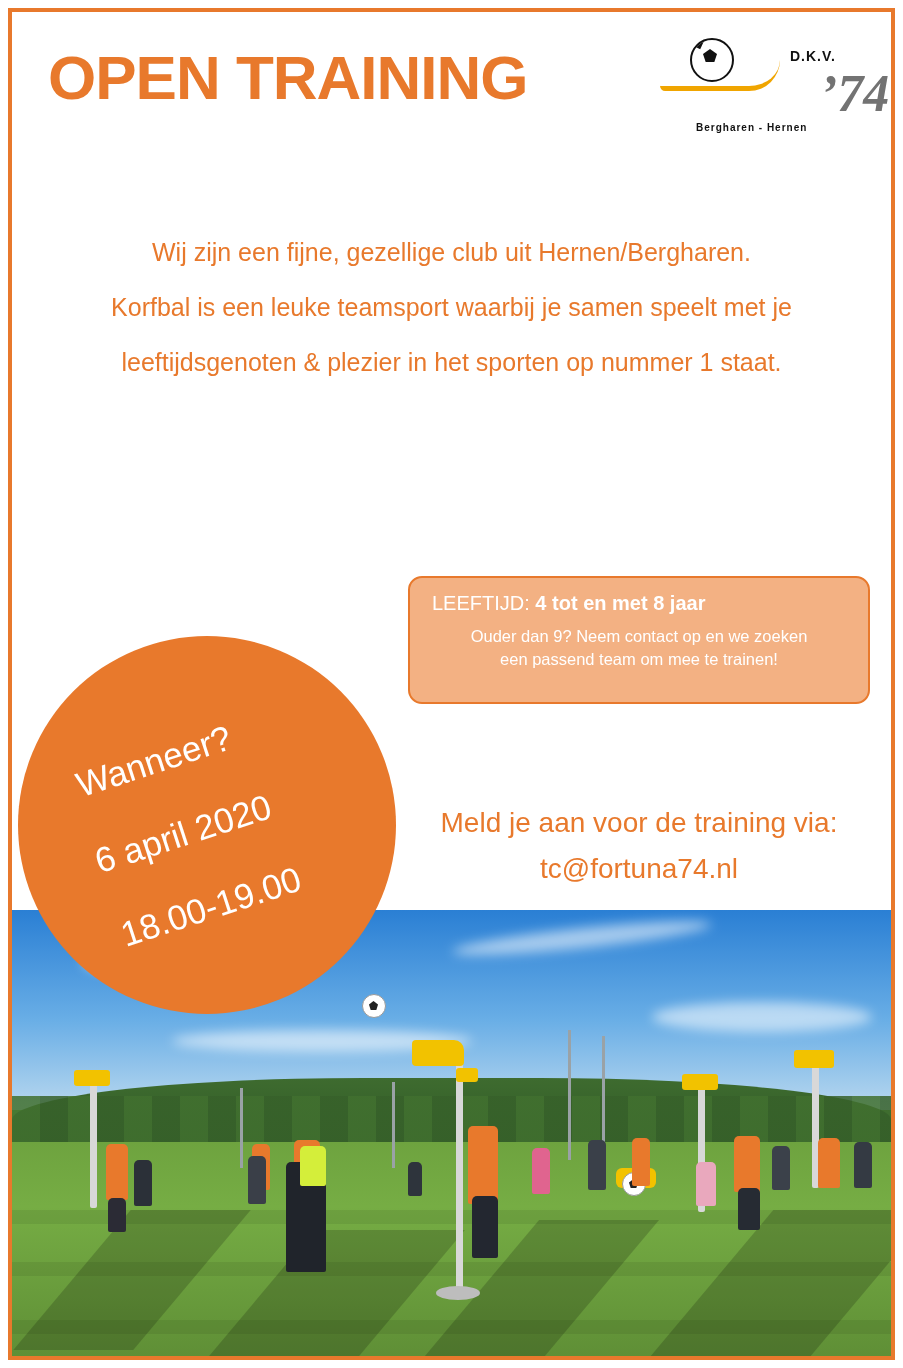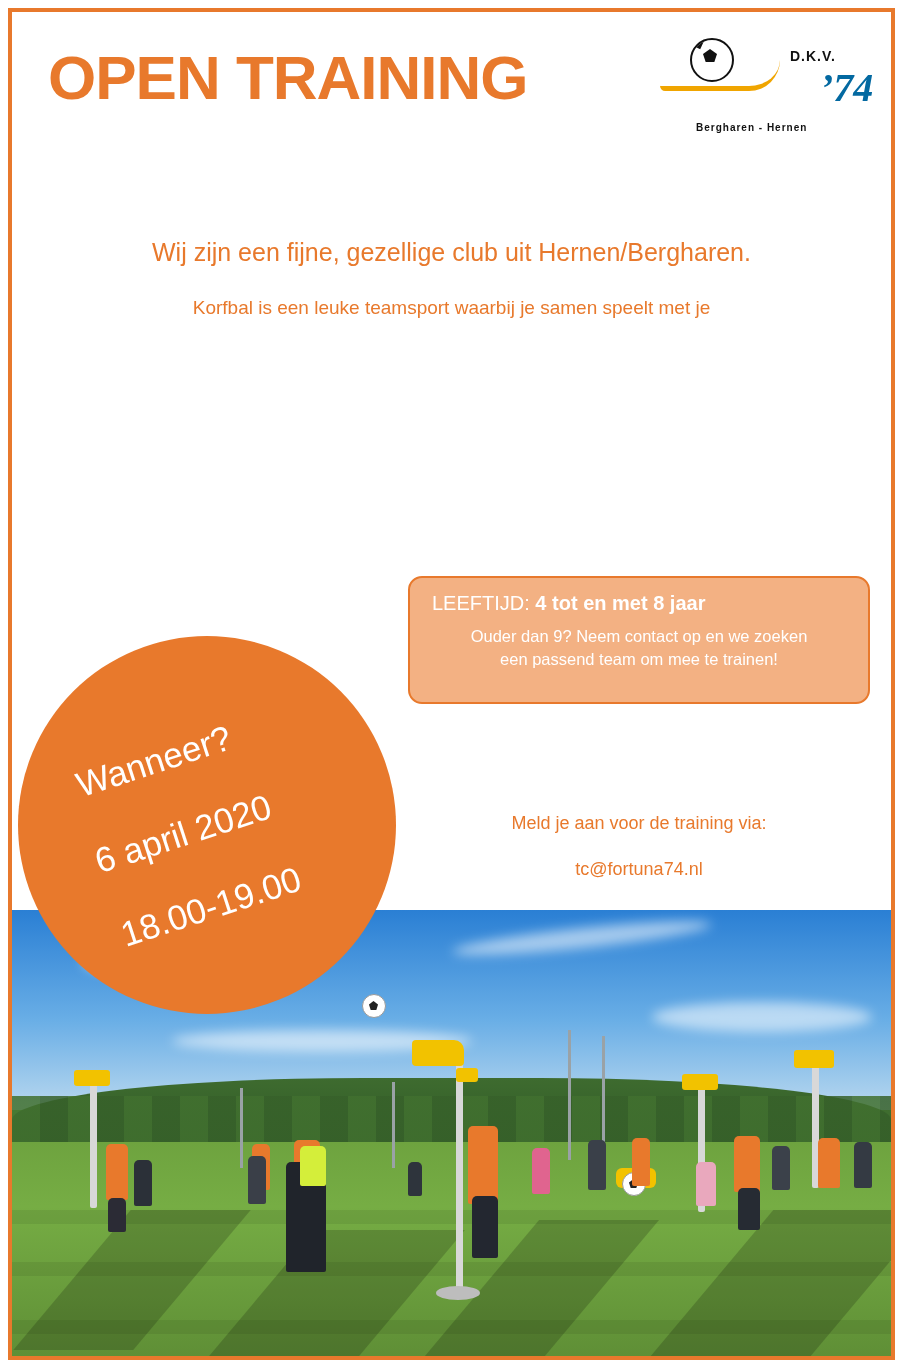--- a/index.html
+++ b/index.html
@@ -69,22 +69,22 @@
     -webkit-text-stroke: 1px #111;
     white-space: nowrap;
   }
   .logo-apos {
     position: absolute;
     left: 160px;
     top: 28px;
     font-family: "Liberation Serif", serif;
     font-style: italic;
     font-weight: bold;
-    font-size: 40px;
-    color: #0369a1;
+    font-size: 52px;
+    color: #737373;
     white-space: nowrap;
   }
   .logo-dkv {
     position: absolute;
     left: 130px;
     top: 12px;
     font-size: 14px;
     font-weight: bold;
     color: #111111;
     letter-spacing: 1px;
@@ -147,21 +147,21 @@
     width: 823px;
     text-align: center;
     color: #e8792c;
     font-size: 25px;
     line-height: 41px;
   }
   .intro p {
     margin: 0 0 14px 0;
   }
   .intro p.wide {
-    font-size: 19px;
+    font-size: 25px;
   }
 
   
   .age-box {
     position: absolute;
     left: 408px;
     top: 576px;
     width: 462px;
     height: 128px;
     background: #f3b183;
@@ -217,21 +217,21 @@
   .circle-time  { left: 74px;  top: 248px; }
 
   
   .signup {
     position: absolute;
     left: 408px;
     top: 800px;
     width: 462px;
     text-align: center;
     color: #e8792c;
-    font-size: 18px;
+    font-size: 28px;
     line-height: 46px;
   }
 
   
   .photo {
     position: absolute;
     left: 12px;
     top: 910px;
     width: 879px;
     height: 446px;
@@ -338,20 +338,21 @@
       <div class="logo-ball"></div>
       <div class="logo-dkv">D.K.V.</div>
       <div class="logo-apos">’74</div>
       <div class="logo-sub">Bergharen - Hernen</div>
     </div>
   </div>
 
   <div class="intro">
     <p>Wij zijn een fijne, gezellige club uit Hernen/Bergharen.</p>
     <p class="wide">Korfbal is een leuke teamsport waarbij je samen speelt met je</p>
+    <p class="wide">leeftijdsgenoten &amp; plezier in het sporten op nummer 1 staat.</p>
   </div>
 
   <div class="age-box">
     <div class="age-line">
       <span>LEEFTIJD:</span>
       <b>4 tot en met 8 jaar</b>
     </div>
     <div class="age-note">
       <div>Ouder dan 9? Neem contact op en we zoeken</div>
       <div>een passend team om mee te trainen!</div>

